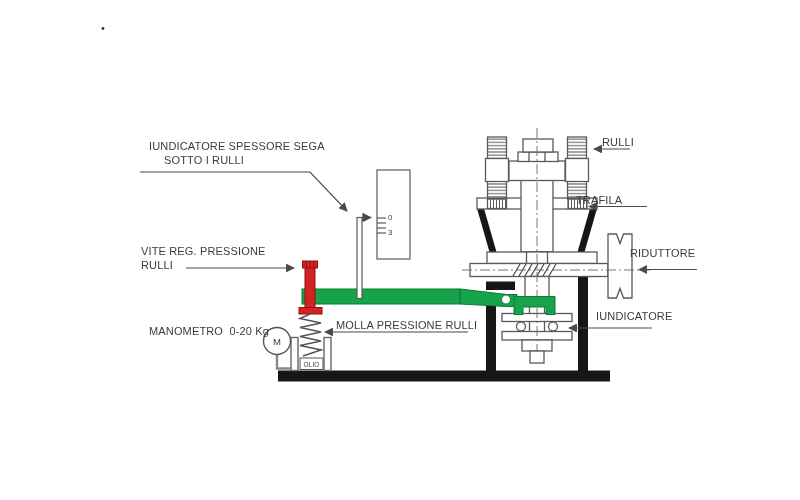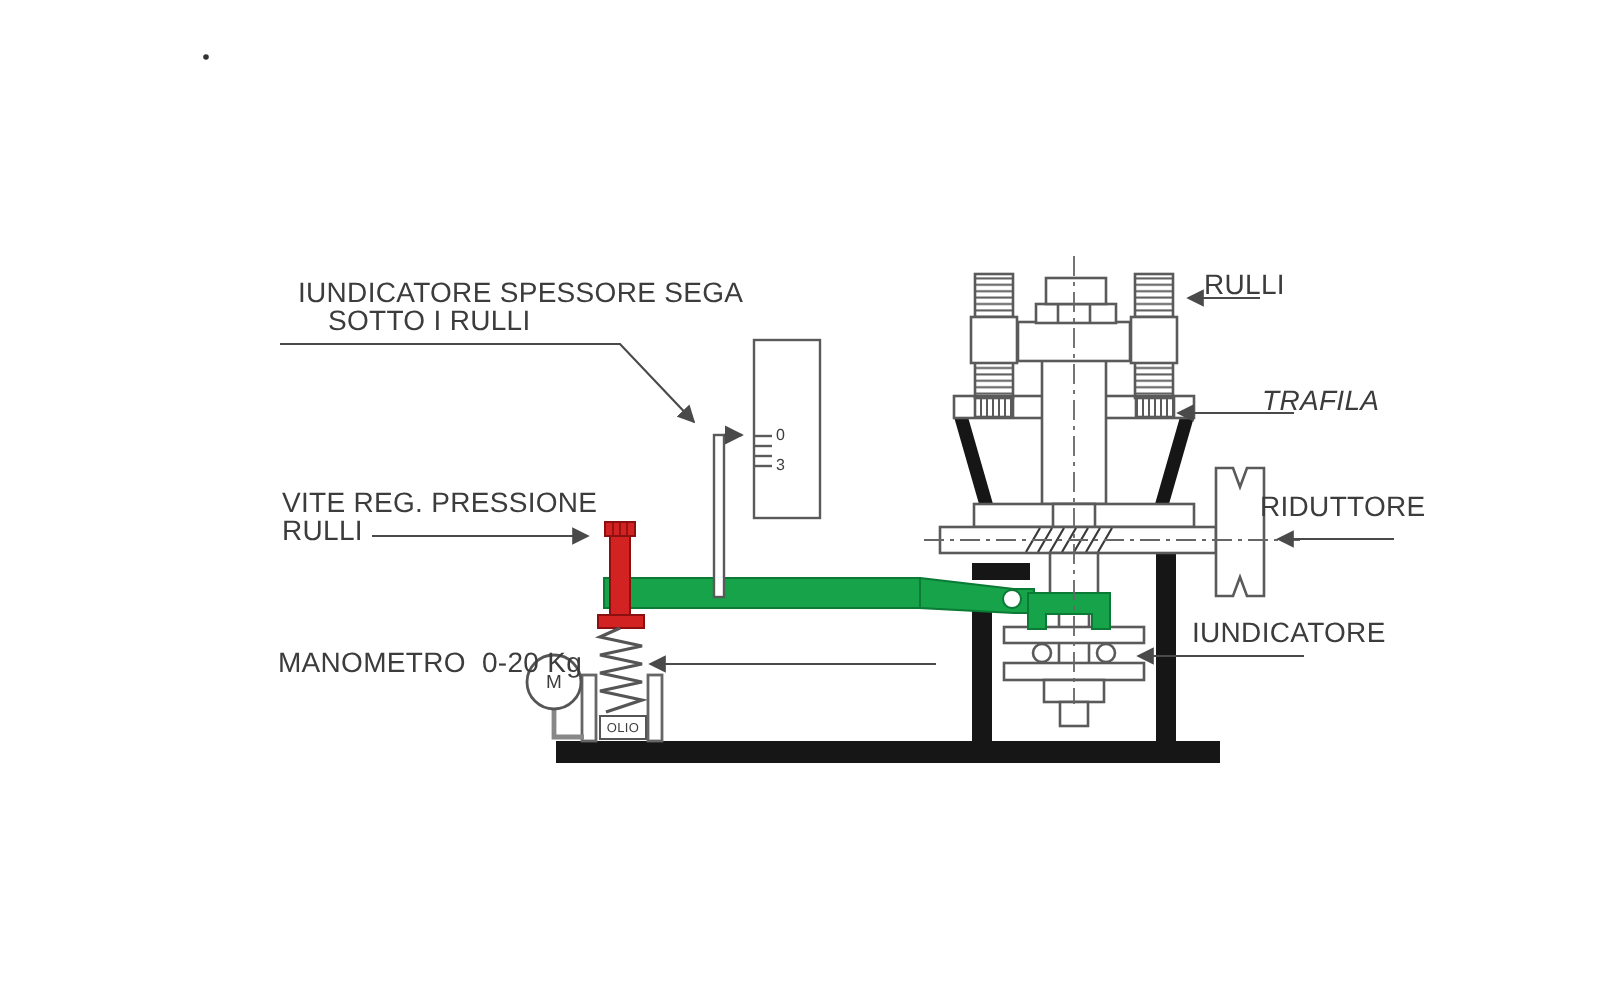--- a/index.html
+++ b/index.html
@@ -1,19 +1,19 @@
 <!DOCTYPE html>
 <html><head>
 <meta charset="utf-8">
 <style>
   html,body{margin:0;padding:0;background:#fff;}
   .canvas{position:relative;width:800px;height:500px;background:#ffffff;overflow:hidden;
           font-family:"Liberation Sans",sans-serif;}
   .canvas svg{position:absolute;left:0;top:0;}
-  .lbl{position:absolute;font-size:14px;line-height:13px;color:#3c3c3c;
+  .lbl{position:absolute;font-size:11px;line-height:13px;color:#3c3c3c;
        white-space:pre;letter-spacing:0.15px;}
   .lbl.small{font-size:8px;line-height:9px;}
   .lbl.tiny{font-size:6.5px;line-height:11px;}
   .lbl.center{text-align:center;}
 </style>
 </head>
 <body>
 
 <div class="canvas">
 
@@ -127,24 +127,25 @@
 
     <circle cx="103" cy="28.5" r="1.4" fill="#333"></circle>
   </svg>
 
   <div class="lbl" style="left:149px;top:140px;">IUNDICATORE SPESSORE SEGA</div>
   <div class="lbl" style="left:164px;top:154px;">SOTTO I RULLI</div>
 
   <div class="lbl" style="left:141px;top:245px;">VITE REG. PRESSIONE</div>
   <div class="lbl" style="left:141px;top:259px;">RULLI</div>
 
-  <div class="lbl" style="left:139px;top:325px;">MANOMETRO  0-20 Kg</div>
+  <div class="lbl" style="left:149px;top:325px;">MANOMETRO  0-20 Kg</div>
+  <div class="lbl" style="left:336px;top:319px;">MOLLA PRESSIONE RULLI</div>
 
   <div class="lbl" style="left:602px;top:136px;">RULLI</div>
-  <div class="lbl" style="left:631px;top:194px;font-style:italic;">TRAFILA</div>
+  <div class="lbl" style="left:576px;top:194px;">TRAFILA</div>
   <div class="lbl" style="left:630px;top:247px;">RIDUTTORE</div>
   <div class="lbl" style="left:596px;top:310px;">IUNDICATORE</div>
 
   <div class="lbl small" style="left:388px;top:213px;">0</div>
   <div class="lbl small" style="left:388px;top:228px;">3</div>
 
   <div class="lbl center" style="left:270px;top:335px;width:14px;font-size:9.5px;">M</div>
   <div class="lbl tiny center" style="left:300px;top:358.5px;width:23px;">OLIO</div>
 
 </div>

